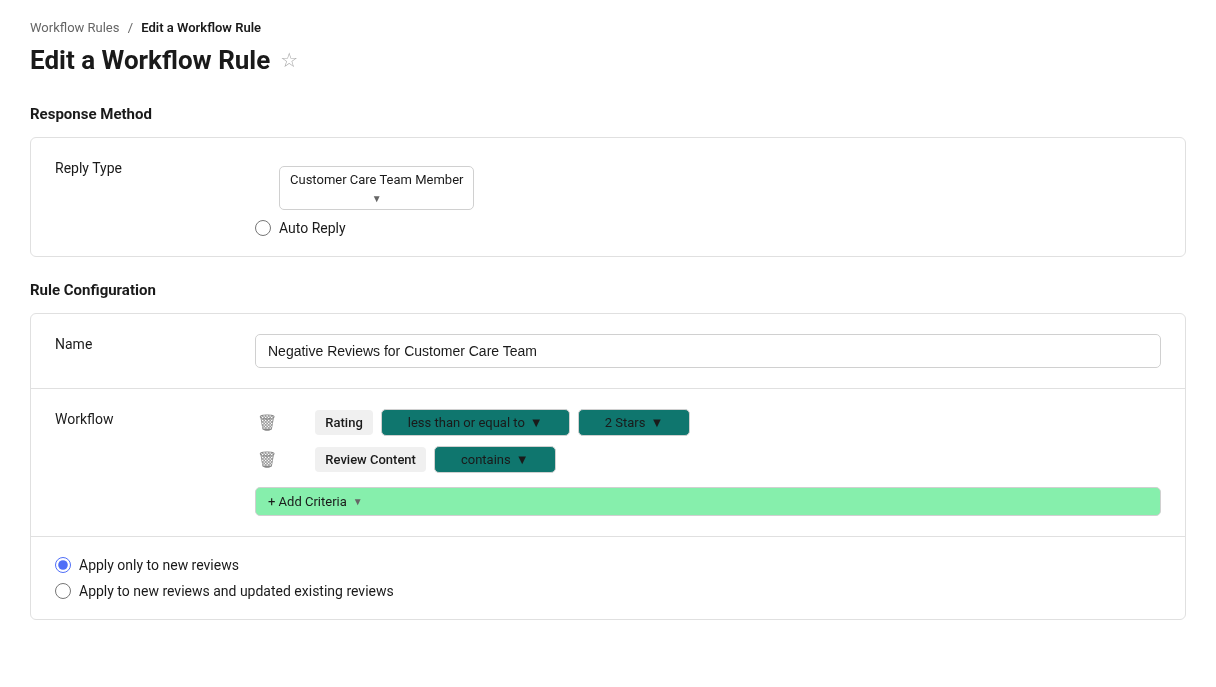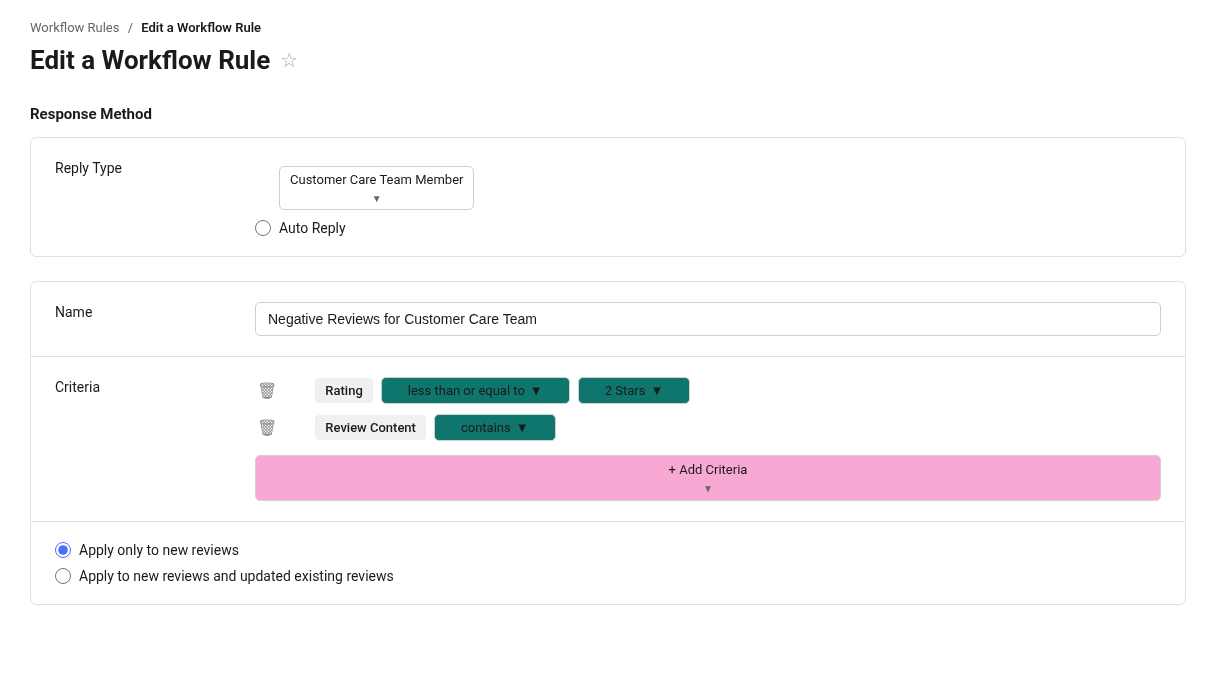--- a/index.html
+++ b/index.html
@@ -150,25 +150,24 @@
       color: #1a1a1a;
     }
     .add-criteria-btn {
       display: inline-flex;
       align-items: center;
       gap: 6px;
       border: 1px solid #d0d0d0;
       border-radius: 5px;
       padding: 6px 12px;
       font-size: 13px;
-      background: #f9a8d4;
+      background: #86efac;
       cursor: pointer;
       color: #1a1a1a;
       margin-top: 4px;
-      flex-direction: column;
     }
     .criteria-rows-wrap {
       display: flex;
       flex-direction: column;
       gap: 10px;
     }
     .manual-reply-row {
       display: flex;
       align-items: center;
       gap: 8px;
@@ -207,31 +206,32 @@
         <label class="radio-option">
           <input type="radio" name="reply_type" style="">
           <span class="radio-label">Auto Reply</span>
         </label>
       </div>
     </div>
   </div>
 </div>
 
 <div>
+  <div class="section-title">Rule Configuration</div>
   <div class="card">
 
     <div class="card-row">
       <div class="field-label">Name</div>
       <div class="field-content">
         <input type="text" class="text-input" value="Negative Reviews for Customer Care Team" style="">
       </div>
     </div>
 
     <div class="card-row">
-      <div class="field-label">Criteria</div>
+      <div class="field-label">Workflow</div>
       <div class="field-content">
         <div class="criteria-rows-wrap">
 
           <div class="criteria-row">
             <span class="delete-icon">🗑</span>
             <span class="criteria-tag">Rating</span>
             <div class="criteria-dropdown">
               <span>less than or equal to</span>
               <span class="chevron">▼</span>
             </div>

